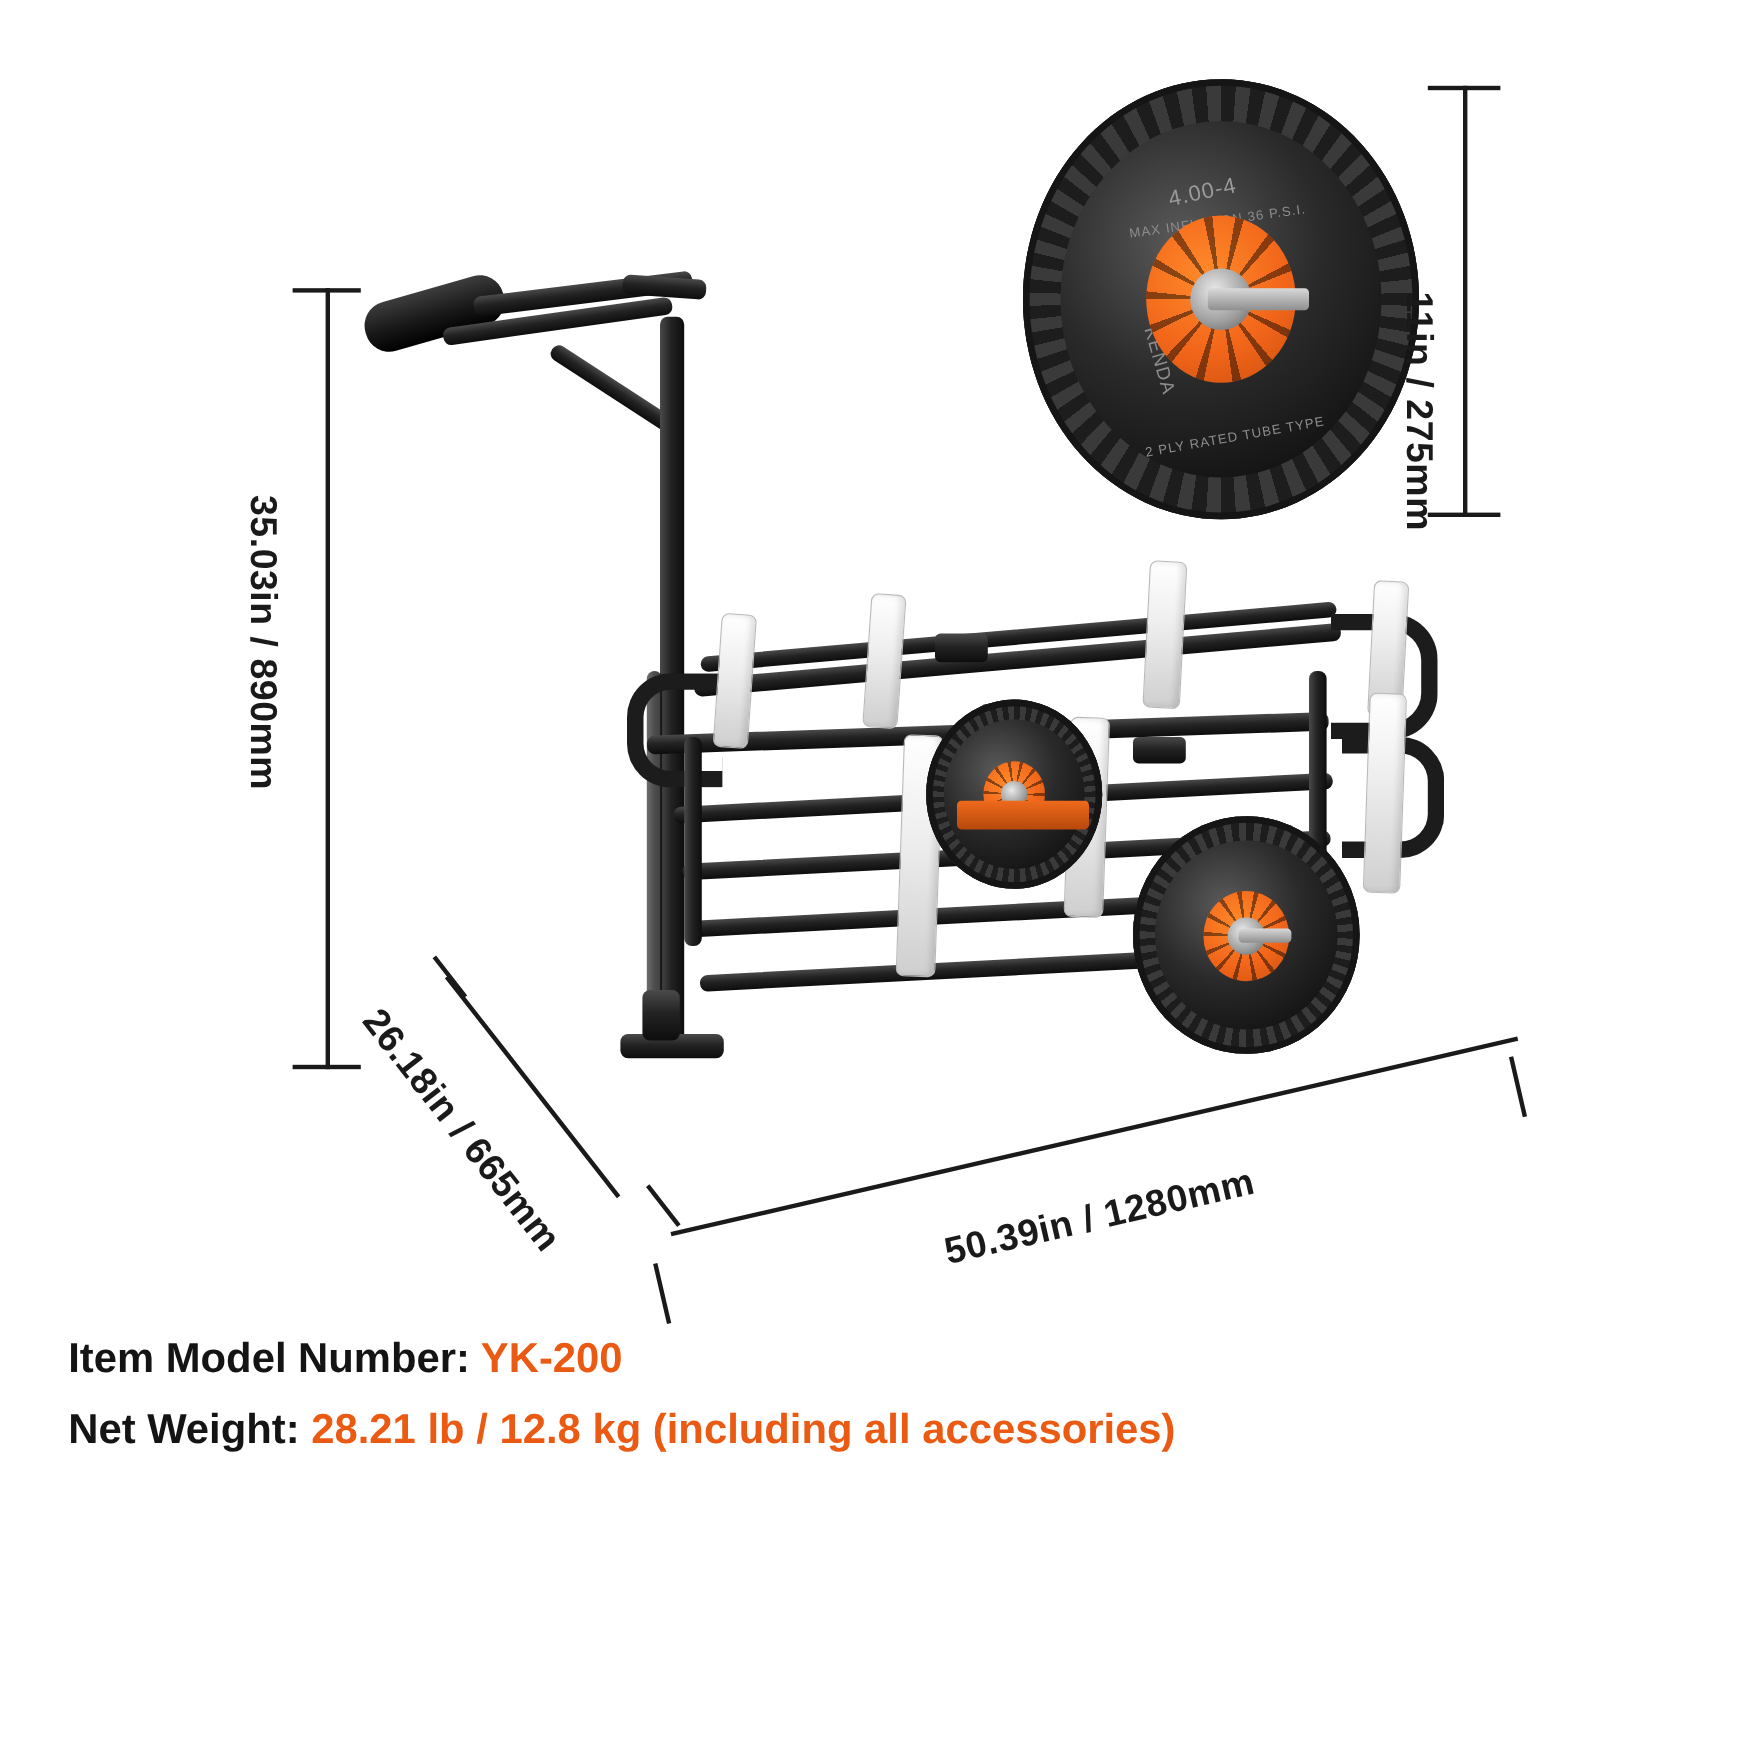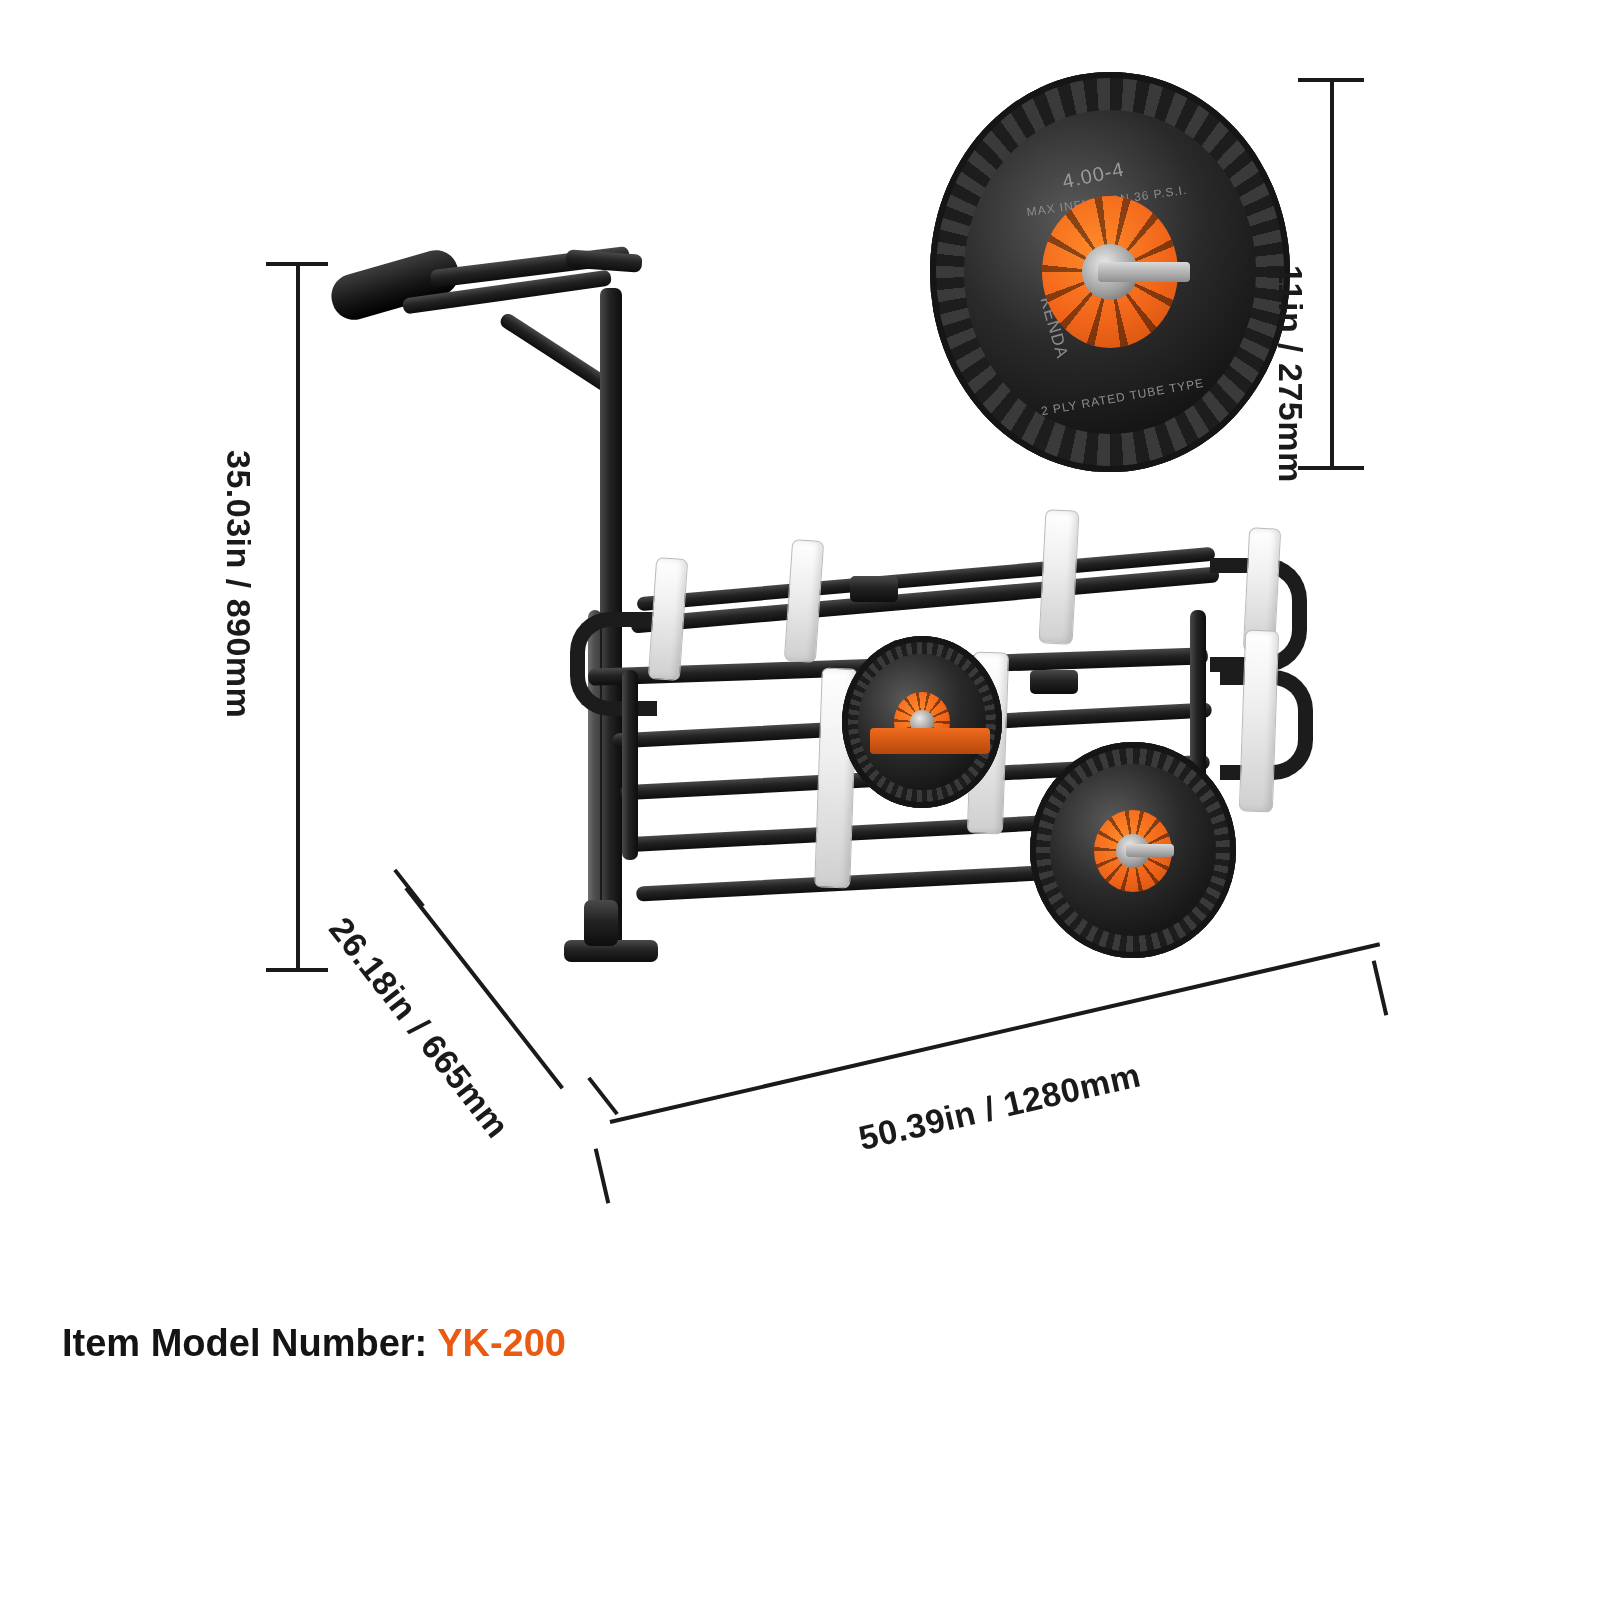--- a/index.html
+++ b/index.html
@@ -108,21 +108,21 @@
   .handle-grip {
     position:absolute;
     background: linear-gradient(180deg,#3d3d3d 0%, #181818 55%, #000 100%);
     border-radius: 22px;
   }
 
   
   .specs {
     position: absolute;
     left: 62px;
-    top: 1324px;
+    top: 1216px;
     width: 1500px;
   }
   .spec-row {
     font-size: 38px;
     font-weight: 700;
     line-height: 1.0;
     margin-bottom: 27px;
     white-space: nowrap;
   }
   .spec-label { color: #141414; }
@@ -235,15 +235,19 @@
   <div class="dimline" style="left:610px; top:1120px; width:790px; height:4px; transform:rotate(-13deg); transform-origin:left center;"></div>
   <div class="dimline" style="left:600px; top:1148px; width:4px; height:56px; transform:rotate(-13deg);"></div>
   <div class="dimline" style="left:1378px; top:960px; width:4px; height:56px; transform:rotate(-13deg);"></div>
   <div class="dimtext" style="left:855px; top:1120px; transform:rotate(-13deg); transform-origin:left top;">50.39in / 1280mm</div>
 
   <div class="specs">
     <div class="spec-row">
       <span class="spec-label">Item Model Number:</span>
       <span class="spec-value">YK-200</span>
     </div>
+    <div class="spec-row">
+      <span class="spec-label">Net Weight:</span>
+      <span class="spec-value">28.21 lb / 12.8 kg (including all accessories)</span>
+    </div>
   </div>
 
 </div>
 
 </body></html>

